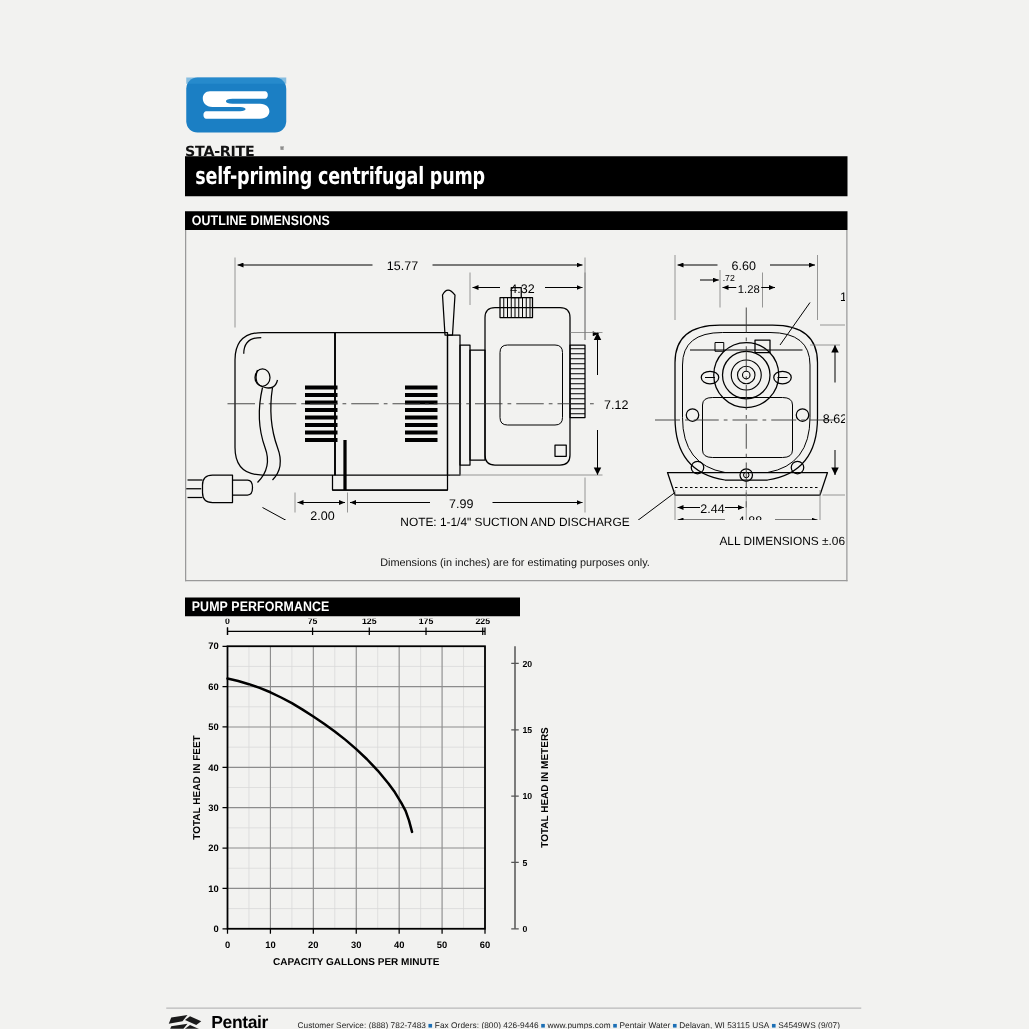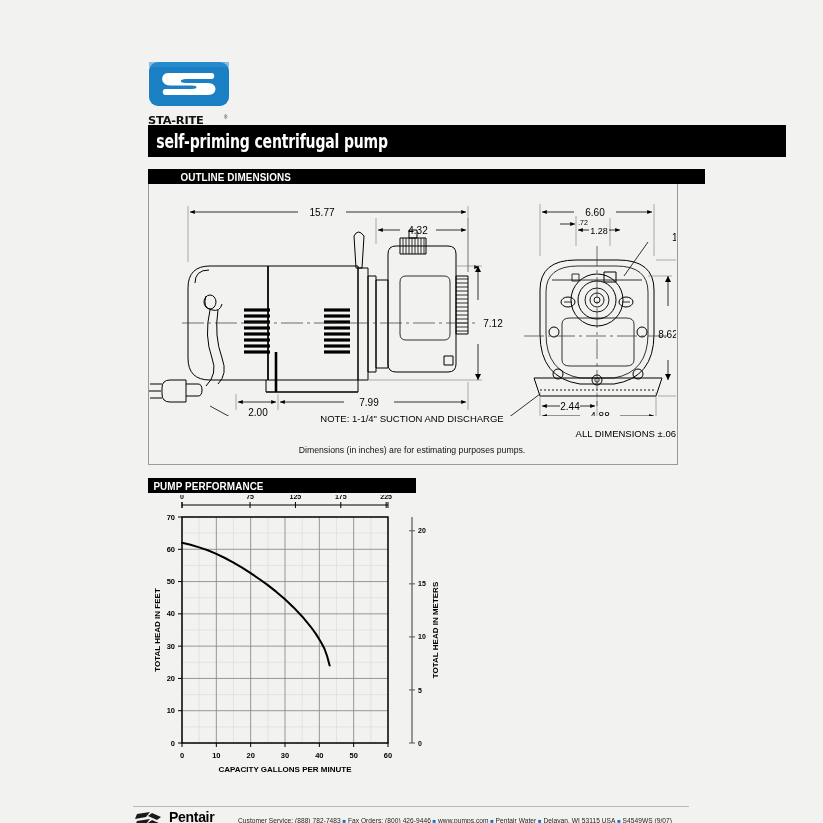--- a/index.html
+++ b/index.html
@@ -10,37 +10,37 @@
     color:#000;
   }
   .page{position:relative;width:823px;height:823px;margin-top:40px;}
 
   
   .logo-wrap{position:absolute;left:148px;top:20px;width:120px;}
   .logo-mark{width:82px;height:48px;}
   .logo-word{margin-top:2px;width:82px;}
 
   .title-bar{
-    position:absolute;left:148px;top:85px;width:638px;height:32px;
+    position:absolute;left:148px;top:85px;width:530px;height:32px;
     background:#000;display:flex;align-items:center;
   }
   .title-bar .t{
     color:#fff;font-size:19px;font-weight:bold;
     font-family:"DejaVu Sans Condensed","Liberation Sans", sans-serif;
     transform:scaleX(.82);transform-origin:left center;
     padding-left:10px;letter-spacing:-.2px;
   }
 
   
   .sec-bar{position:absolute;height:15px;background:#000;display:flex;align-items:center;}
   .sec-bar span{
     color:#fff;font-size:11px;font-weight:bold;padding-left:6px;
     transform:scaleX(.9);transform-origin:left center;letter-spacing:.1px;
   }
-  #bar-outline{left:148px;top:129px;width:530px;padding-left:27px;}
+  #bar-outline{left:148px;top:129px;width:530px;}
   #bar-perf{left:148px;top:438px;width:268px;text-decoration:underline;}
 
   
   .outline-box{
     position:absolute;left:148px;top:144px;width:528px;height:280px;
     border:1px solid #9a9a9a;border-top:none;background:transparent;
   }
 
   .notes{position:absolute;left:148px;width:528px;text-align:center;font-size:9.5px;}
   #note1{top:373px;}
@@ -330,21 +330,21 @@
       <text x="520" y="154">8.62</text>
       <text x="422" y="226">2.44</text>
       <text x="452" y="236">4.88</text>
       <text x="358" y="240" text-anchor="end">3/8" BOLT HOLES</text>
       <text x="88" y="240" text-anchor="start">CORD LENGTH 10'</text>
     </g>
   </svg>
 
   <div class="notes" id="note1">NOTE: 1-1/4" SUCTION AND DISCHARGE</div>
   <div class="notes" id="note2">ALL DIMENSIONS ±.06</div>
-  <div class="notes" id="note3">Dimensions (in inches) are for estimating purposes pumps.</div>
+  <div class="notes" id="note3">Dimensions (in inches) are for estimating purposes only.</div>
 
   <div class="sec-bar" id="bar-perf">
     <span>PUMP PERFORMANCE</span>
   </div>
 
   <svg class="chart" id="perf-chart" width="330" height="300" viewBox="0 0 330 300">
     <g id="chart-root">
         <line x1="51.166666666666664" y1="22" x2="51.166666666666664" y2="248" stroke="#d8d8d8" stroke-width="0.6"></line>
         <line x1="85.5" y1="22" x2="85.5" y2="248" stroke="#d8d8d8" stroke-width="0.6"></line>
         <line x1="119.83333333333334" y1="22" x2="119.83333333333334" y2="248" stroke="#d8d8d8" stroke-width="0.6"></line>

